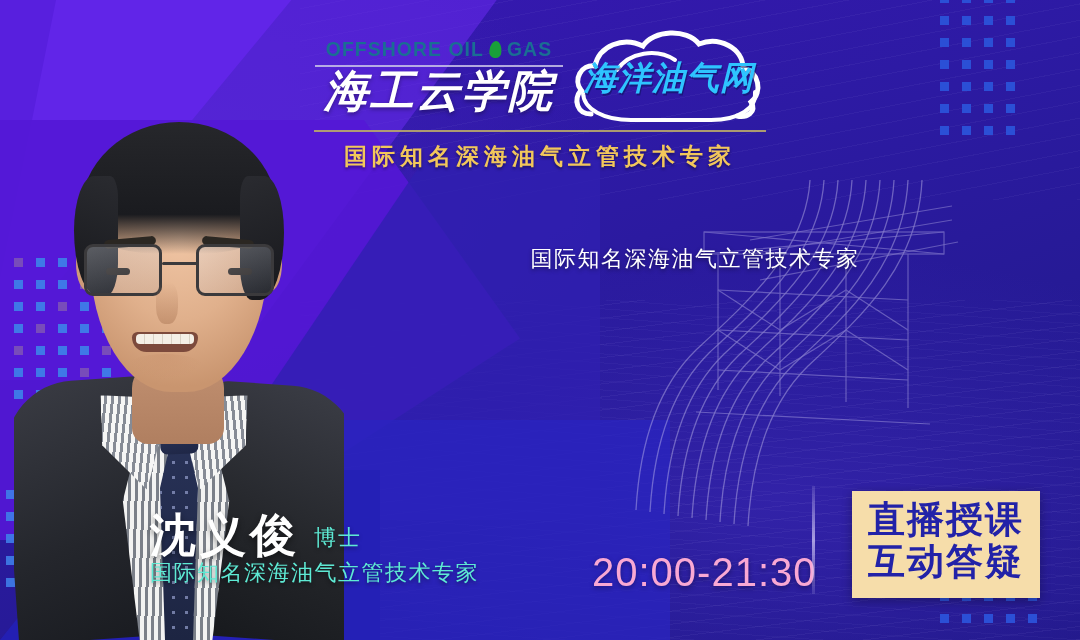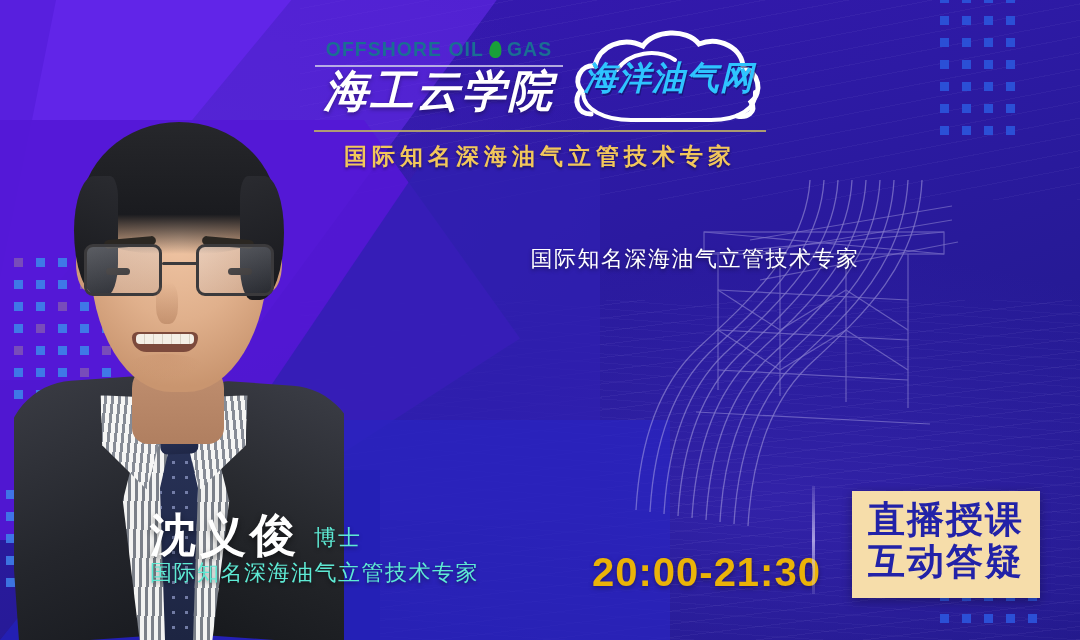--- a/index.html
+++ b/index.html
@@ -194,21 +194,21 @@
   .sp-role{font-size:22px;color:#5eead4;letter-spacing:1.5px;
     text-shadow:0 2px 4px rgba(0,0,0,.45);}
 
   
   .datetime{position:absolute;left:592px;bottom:48px;text-align:left;}
   .dt-date{
     font-size:49px;font-weight:bold;color:#f8d79a;line-height:1;letter-spacing:1px;
     text-shadow:0 2px 5px rgba(0,0,0,.35);
   }
   .dt-time{
-    margin-top:26px;font-size:40px;font-weight:bold;color:#eab308;line-height:1;letter-spacing:1px;
+    margin-top:26px;font-size:40px;font-weight:normal;color:#f9a8d4;line-height:1;letter-spacing:1px;
     text-shadow:0 2px 5px rgba(0,0,0,.35);
   }
   .dt-divider{position:absolute;left:812px;bottom:46px;width:3px;height:108px;
     background:linear-gradient(180deg,rgba(210,200,245,.15),rgba(210,200,245,.75),rgba(210,200,245,.15));}
 
   
   .badge{
     position:absolute;right:40px;bottom:42px;
     background:#f6ddaa;padding:11px 16px 13px 16px;
     box-shadow:0 3px 10px rgba(0,0,0,.3);

